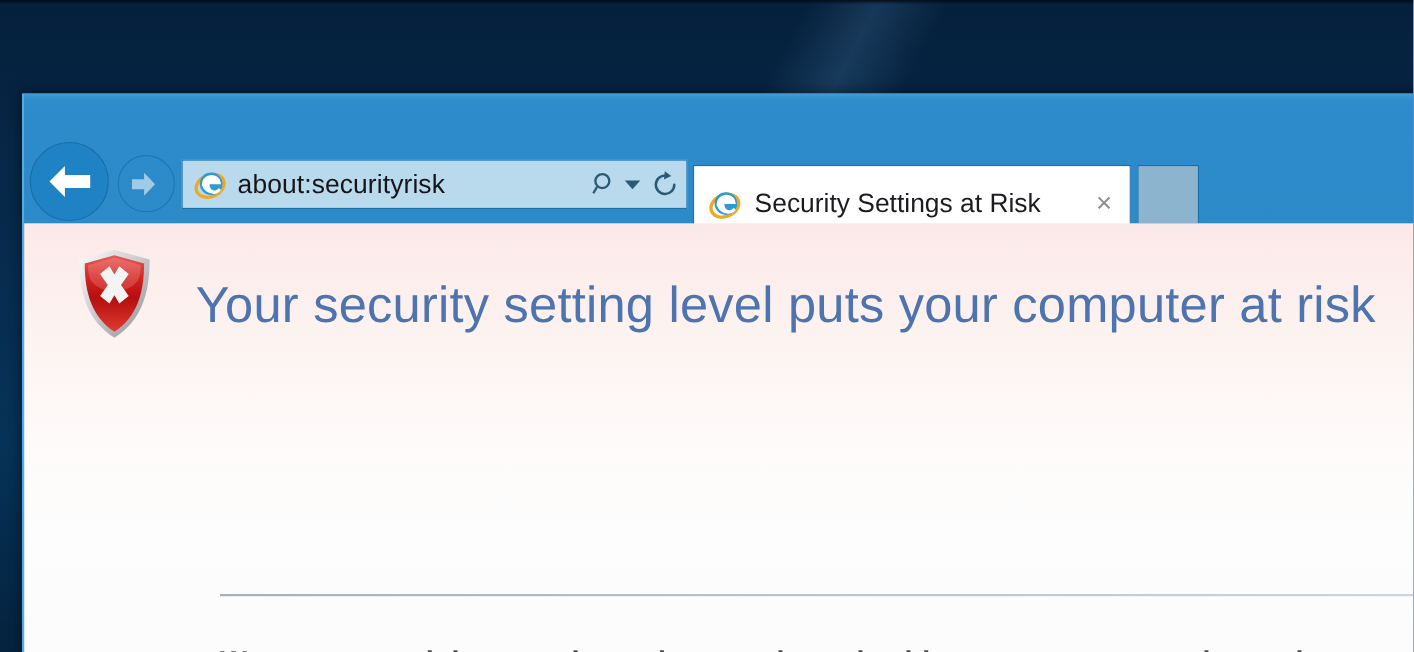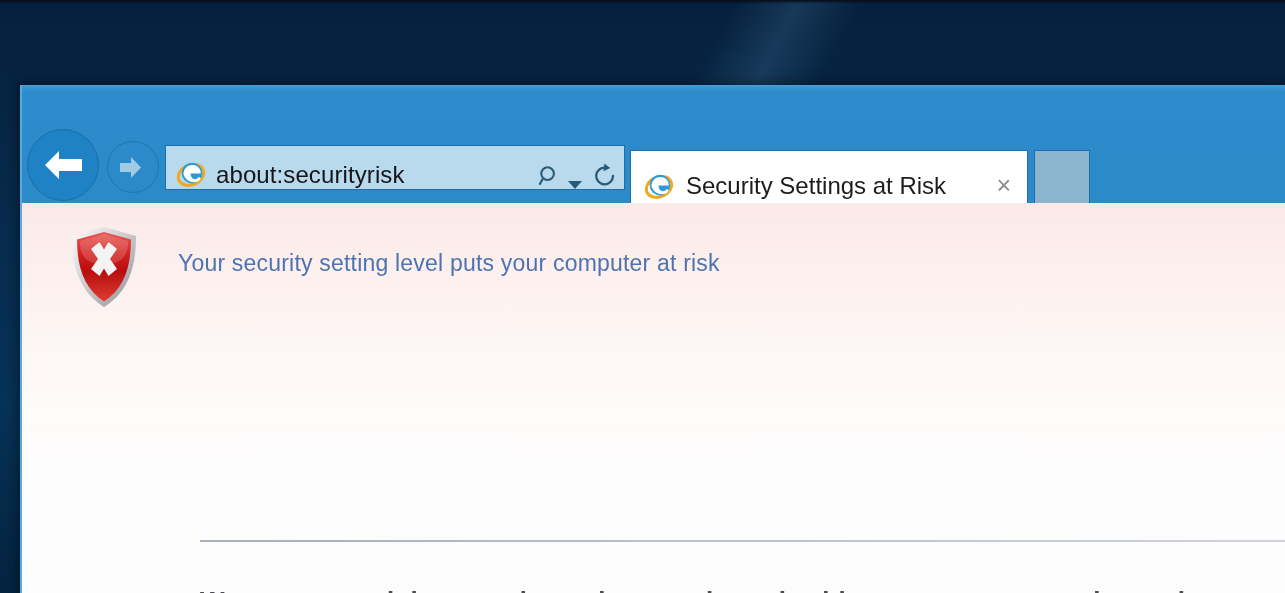--- a/index.html
+++ b/index.html
@@ -71,21 +71,21 @@
 
   
   #address-bar {
     position: absolute;
     left: 143px; top: 60px;
     width: 460px; height: 45px;
     background: #b9d9ec;
     border: 1px solid #1c6fa8;
     box-sizing: border-box;
     display: flex;
-    align-items: flex-end;
+    align-items: center;
   }
   #addr-favicon { margin-left: 10px; flex: 0 0 auto; display:flex; }
   #addr-text {
     flex: 1 1 auto;
     margin-left: 10px;
     font-size: 24px;
     color: #15151a;
     letter-spacing: 0.1px;
     white-space: nowrap;
     overflow: hidden;
@@ -151,21 +151,21 @@
     position: absolute;
     left: 0; top: 17px;
     right: 0;
     display: flex;
     align-items: flex-start;
   }
   #hero-shield { margin-left: 46px; margin-top: 4px; flex: 0 0 auto; }
   #hero-title {
     margin-left: 38px;
     margin-top: 30px;
-    font-size: 23px;
+    font-size: 46px;
     color: #4e74b0;
     white-space: nowrap;
     letter-spacing: 0.2px;
   }
 
   #divider {
     position: absolute;
     left: 178px; top: 337px;
     right: 0;
     height: 2px;

